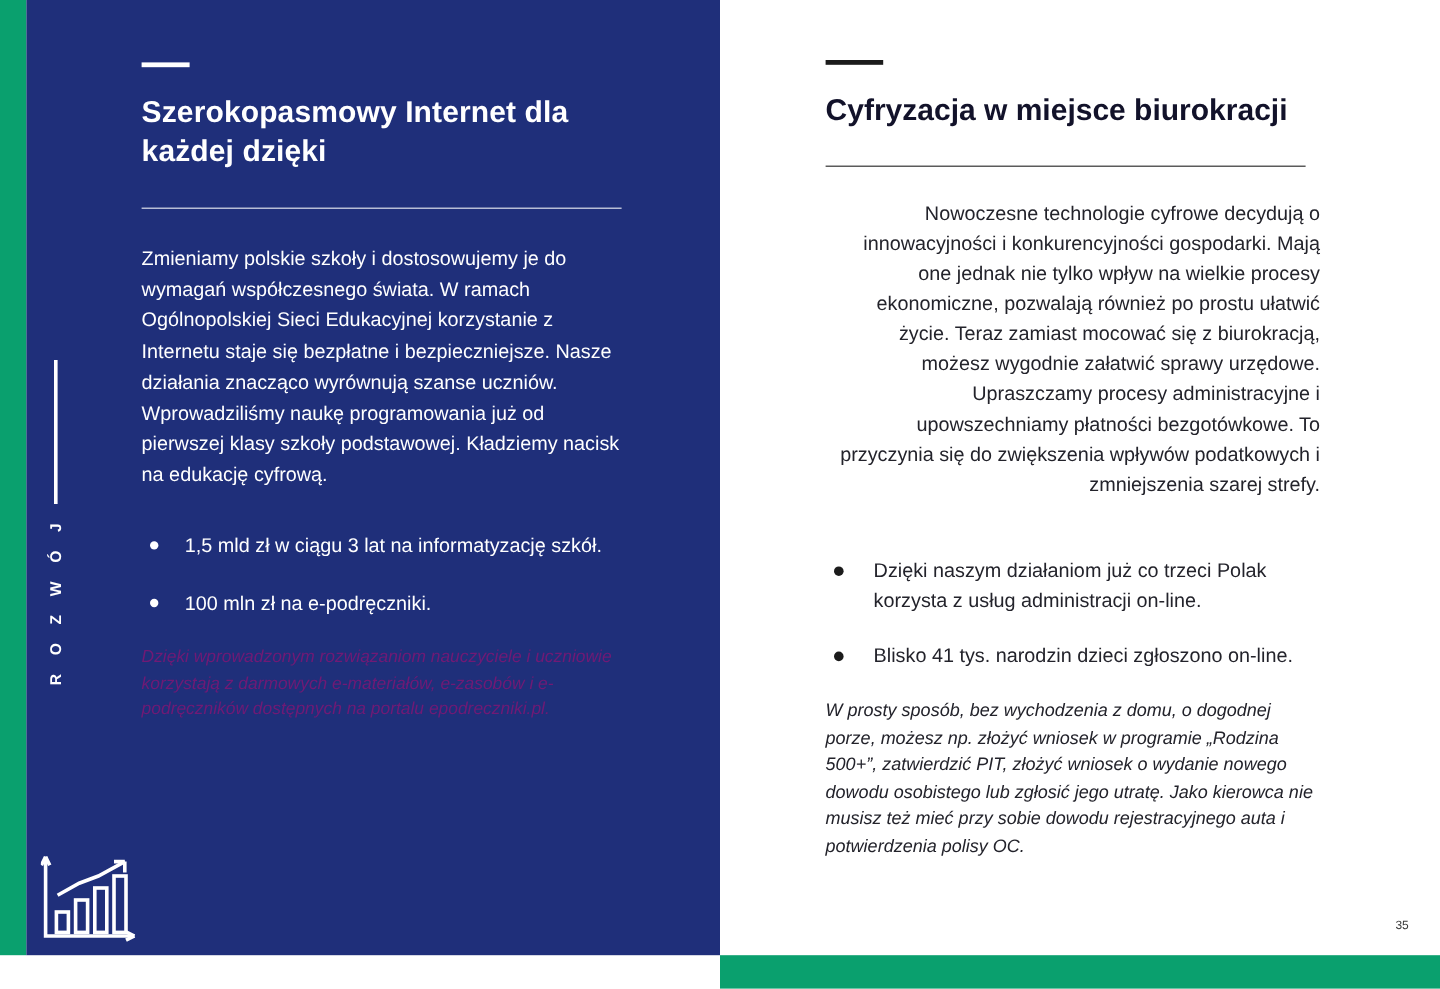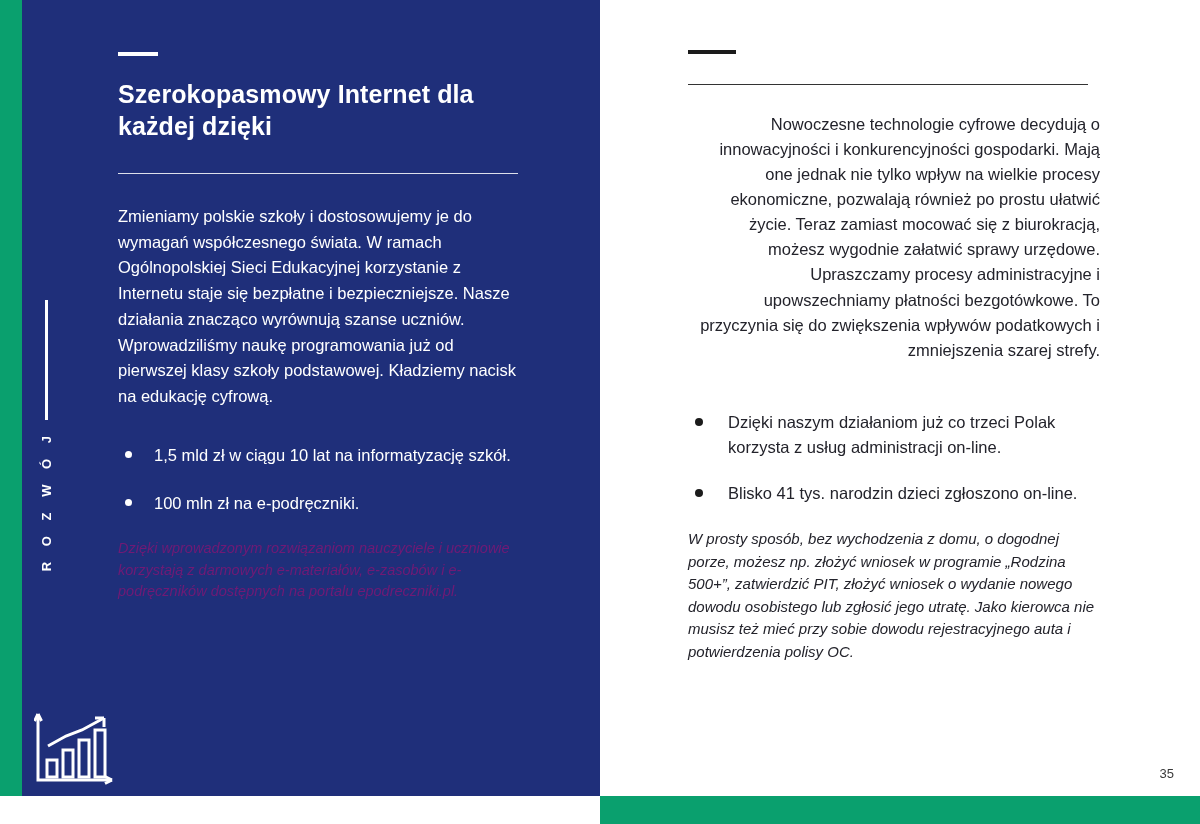--- a/index.html
+++ b/index.html
@@ -208,21 +208,21 @@
     font-size: 15px;
     line-height: 1.5;
     font-style: italic;
     color: #23232b;
     max-width: 415px;
   }
   .page-number {
     position: absolute;
     right: 26px;
     top: 766px;
-    font-size: 13px;
+    font-size: 10px;
     color: #3a3a3a;
   }
 </style>
 </head>
 <body>
 
 <div class="page">
 
   <div class="green-strip"></div>
   <div class="green-bottom"></div>
@@ -246,28 +246,29 @@
       <path d="M70 6 L61 6 M70 6 L70 15" stroke="#ffffff" stroke-width="3" fill="none"></path>
     </svg>
   </div>
 
   <div class="left-col">
     <div class="rule-short"></div>
     <h1 class="left-title">Szerokopasmowy Internet dla każdej dzięki</h1>
     <div class="hr-white"></div>
     <p class="left-body">Zmieniamy polskie szkoły i dostosowujemy je do wymagań współczesnego świata. W ramach Ogólnopolskiej Sieci Edukacyjnej korzystanie z Internetu staje się bezpłatne i bezpieczniejsze. Nasze działania znacząco wyrównują szanse uczniów. Wprowadziliśmy naukę programowania już od pierwszej klasy szkoły podstawowej. Kładziemy nacisk na edukację cyfrową.</p>
     <ul class="left-bullets">
-      <li>1,5 mld zł w ciągu 10 lat na informatyzację szkół.</li>
+      <li>1,5 mld zł w ciągu 3 lat na informatyzację szkół.</li>
       <li>100 mln zł na e-podręczniki.</li>
     </ul>
     <p class="left-note">Dzięki wprowadzonym rozwiązaniom nauczyciele i uczniowie korzystają z darmowych e-materiałów, e-zasobów i e-podręczników dostępnych na portalu epodreczniki.pl.</p>
   </div>
 
   <div class="right-col">
     <div class="rule-short-dark"></div>
+    <h1 class="right-title">Cyfryzacja w miejsce biurokracji</h1>
     <div class="hr-dark"></div>
     <p class="right-body">Nowoczesne technologie cyfrowe decydują o innowacyjności i konkurencyjności gospodarki. Mają one jednak nie tylko wpływ na wielkie procesy ekonomiczne, pozwalają również po prostu ułatwić życie. Teraz zamiast mocować się z biurokracją, możesz wygodnie załatwić sprawy urzędowe. Upraszczamy procesy administracyjne i upowszechniamy płatności bezgotówkowe. To przyczynia się do zwiększenia wpływów podatkowych i zmniejszenia szarej strefy.</p>
     <ul class="right-bullets">
       <li>Dzięki naszym działaniom już co trzeci Polak korzysta z usług administracji on-line.</li>
       <li>Blisko 41 tys. narodzin dzieci zgłoszono on-line.</li>
     </ul>
     <p class="right-note">W prosty sposób, bez wychodzenia z domu, o dogodnej porze, możesz np. złożyć wniosek w programie „Rodzina 500+”, zatwierdzić PIT, złożyć wniosek o wydanie nowego dowodu osobistego lub zgłosić jego utratę. Jako kierowca nie musisz też mieć przy sobie dowodu rejestracyjnego auta i potwierdzenia polisy OC.</p>
   </div>
 
   <div class="page-number">35</div>

